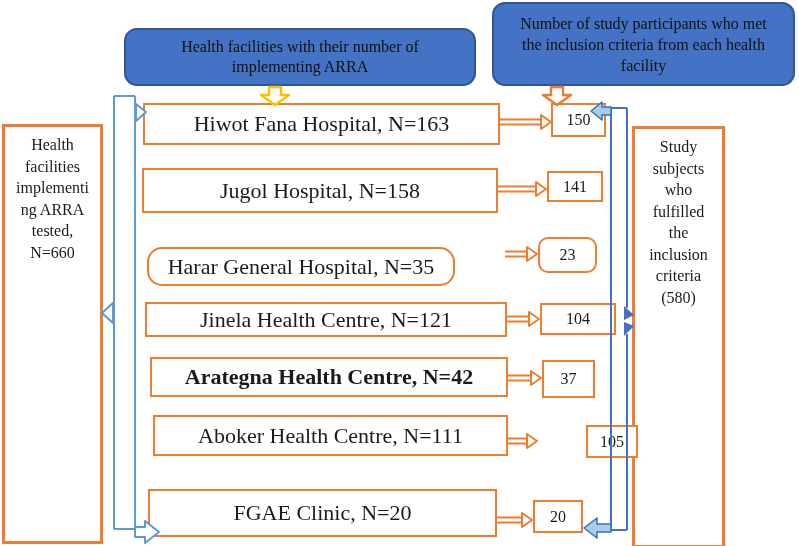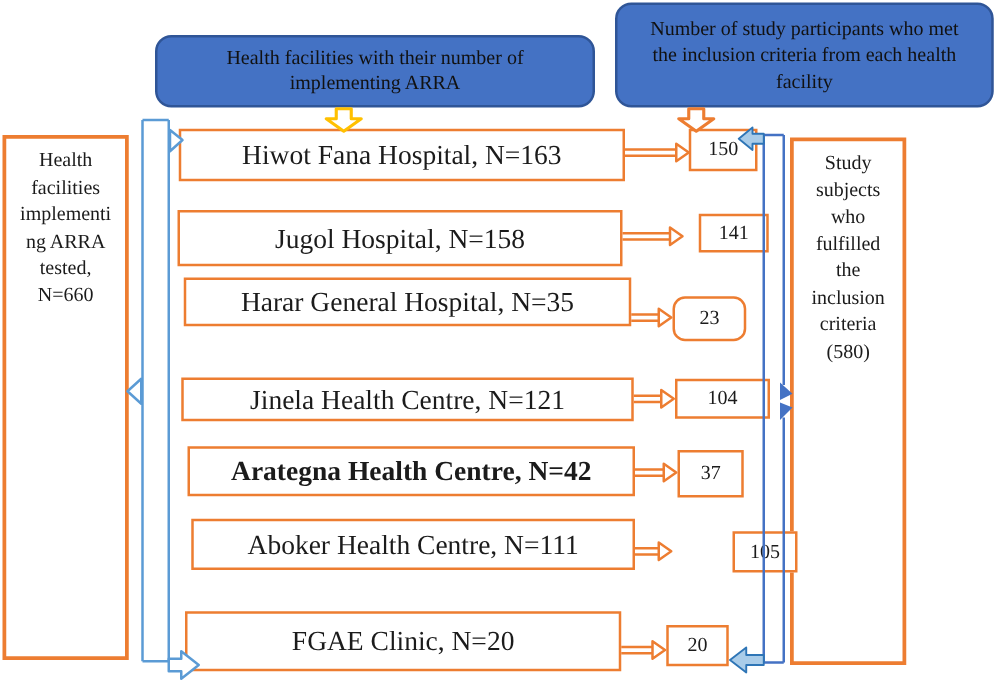--- a/index.html
+++ b/index.html
@@ -14,21 +14,21 @@
     font-size:16px;line-height:20px;color:#111;white-space:pre-line;z-index:2;
   }
   .obox{
     background:#ffffff;border:2px solid #ED7D31;
     display:flex;align-items:center;justify-content:center;text-align:center;
     font-size:22px;color:#1b1b1b;z-index:2;
   }
   .sidebox{
     background:#ffffff;border:3px solid #ED7D31;
     font-size:16px;line-height:21.5px;text-align:center;white-space:pre-line;
-    padding-top:7px;z-index:2;
+    padding-top:7px;z-index:2;margin-top:16px;
   }
   .countbox{font-size:16px;}
   svg.overlay{position:absolute;left:0;top:0;z-index:3;pointer-events:none;}
 </style>
 </head>
 <body>
 
 <div id="stage">
 
   <div class="abs callout" style="left:492px;top:2px;width:303px;height:84px;line-height:21px;">Number of study participants who met
@@ -49,23 +49,23 @@
 fulfilled
 the
 inclusion
 criteria
 (580)</div>
 
   <div class="abs obox" style="left:143px;top:103px;width:357px;height:42px;">Hiwot Fana Hospital, N=163</div>
   <div class="abs obox countbox" style="left:551px;top:103px;width:55px;height:34px;">150</div>
 
   <div class="abs obox" style="left:142px;top:168px;width:356px;height:45px;">Jugol Hospital, N=158</div>
-  <div class="abs obox countbox" style="left:547px;top:171px;width:56px;height:31px;margin-left:12px;">141</div>
+  <div class="abs obox countbox" style="left:547px;top:171px;width:56px;height:31px;">141</div>
 
-  <div class="abs obox" style="left:147px;top:222px;width:358px;height:39px;">Harar General Hospital, N=35</div>
+  <div class="abs obox" style="left:147px;top:247px;width:308px;height:39px;border-radius:15px;">Harar General Hospital, N=35</div>
   <div class="abs obox countbox" style="left:538px;top:237px;width:59px;height:36px;border-radius:10px;">23</div>
 
   <div class="abs obox" style="left:145px;top:302px;width:362px;height:35px;">Jinela Health Centre, N=121</div>
   <div class="abs obox countbox" style="left:540px;top:303px;width:76px;height:32px;">104</div>
 
   <div class="abs obox" style="left:150px;top:357px;width:358px;height:40px;font-weight:bold;">Arategna Health Centre, N=42</div>
   <div class="abs obox countbox" style="left:542px;top:360px;width:53px;height:38px;">37</div>
 
   <div class="abs obox" style="left:153px;top:415px;width:355px;height:41px;">Aboker Health Centre, N=111</div>
   <div class="abs obox countbox" style="left:538px;top:425px;width:52px;height:33px;margin-left:48px;">105</div>

